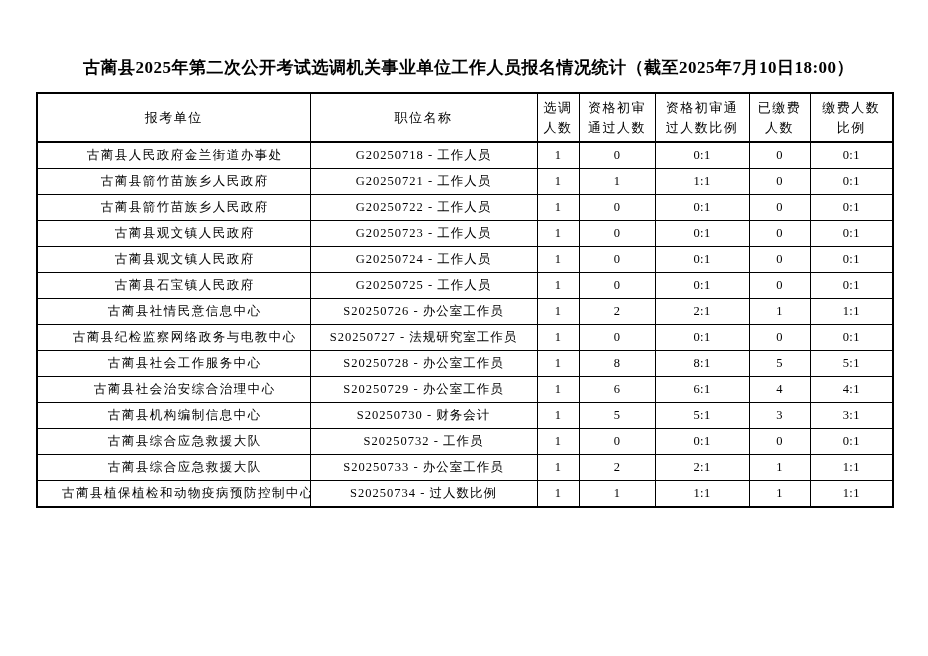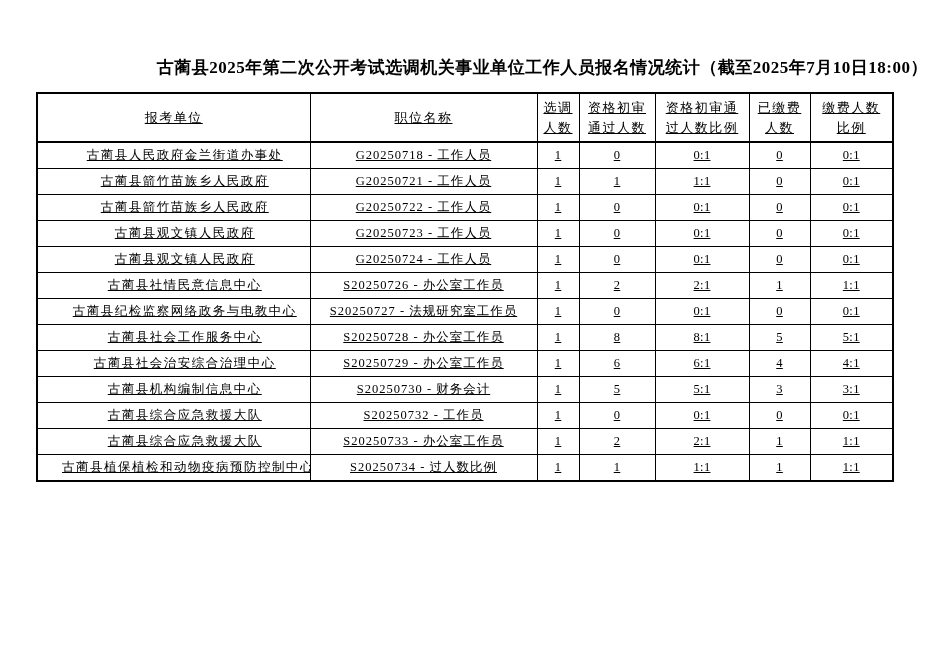--- a/index.html
+++ b/index.html
@@ -14,34 +14,33 @@
     font-family: "Liberation Serif", "DejaVu Serif", serif;
     color: #000000;
   }
   .page {
     width: 928px;
     height: 656px;
     background: #ffffff;
   }
   .doc-title {
     margin: 58px 0 0 9px;
-    text-align: right;
+    text-align: center;
     font-size: 17px;
     font-weight: bold;
     letter-spacing: 0.5px;
     line-height: 1.2;
     font-family: "Liberation Serif", "DejaVu Serif", serif;
   }
   table.stats {
     margin: 14px 0 0 36px;
     width: 856px;
     border-collapse: collapse;
     table-layout: fixed;
     border: 2px solid #000000;
-    text-decoration: underline;
   }
   table.stats th,
   table.stats td {
     border: 1px solid #000000;
     text-align: center;
     vertical-align: middle;
     padding: 0 2px;
     overflow: hidden;
   }
   table.stats thead th {
@@ -139,20 +138,29 @@
         <tr>
           <td class="col0">古蔺县观文镇人民政府</td>
           <td class="col1">G20250724 - 工作人员</td>
           <td class="col2">1</td>
           <td class="col3">0</td>
           <td class="col4">0:1</td>
           <td class="col5">0</td>
           <td class="col6">0:1</td>
         </tr>
         <tr>
+          <td class="col0">古蔺县石宝镇人民政府</td>
+          <td class="col1">G20250725 - 工作人员</td>
+          <td class="col2">1</td>
+          <td class="col3">0</td>
+          <td class="col4">0:1</td>
+          <td class="col5">0</td>
+          <td class="col6">0:1</td>
+        </tr>
+        <tr>
           <td class="col0">古蔺县社情民意信息中心</td>
           <td class="col1">S20250726 - 办公室工作员</td>
           <td class="col2">1</td>
           <td class="col3">2</td>
           <td class="col4">2:1</td>
           <td class="col5">1</td>
           <td class="col6">1:1</td>
         </tr>
         <tr>
           <td class="col0">古蔺县纪检监察网络政务与电教中心</td>

